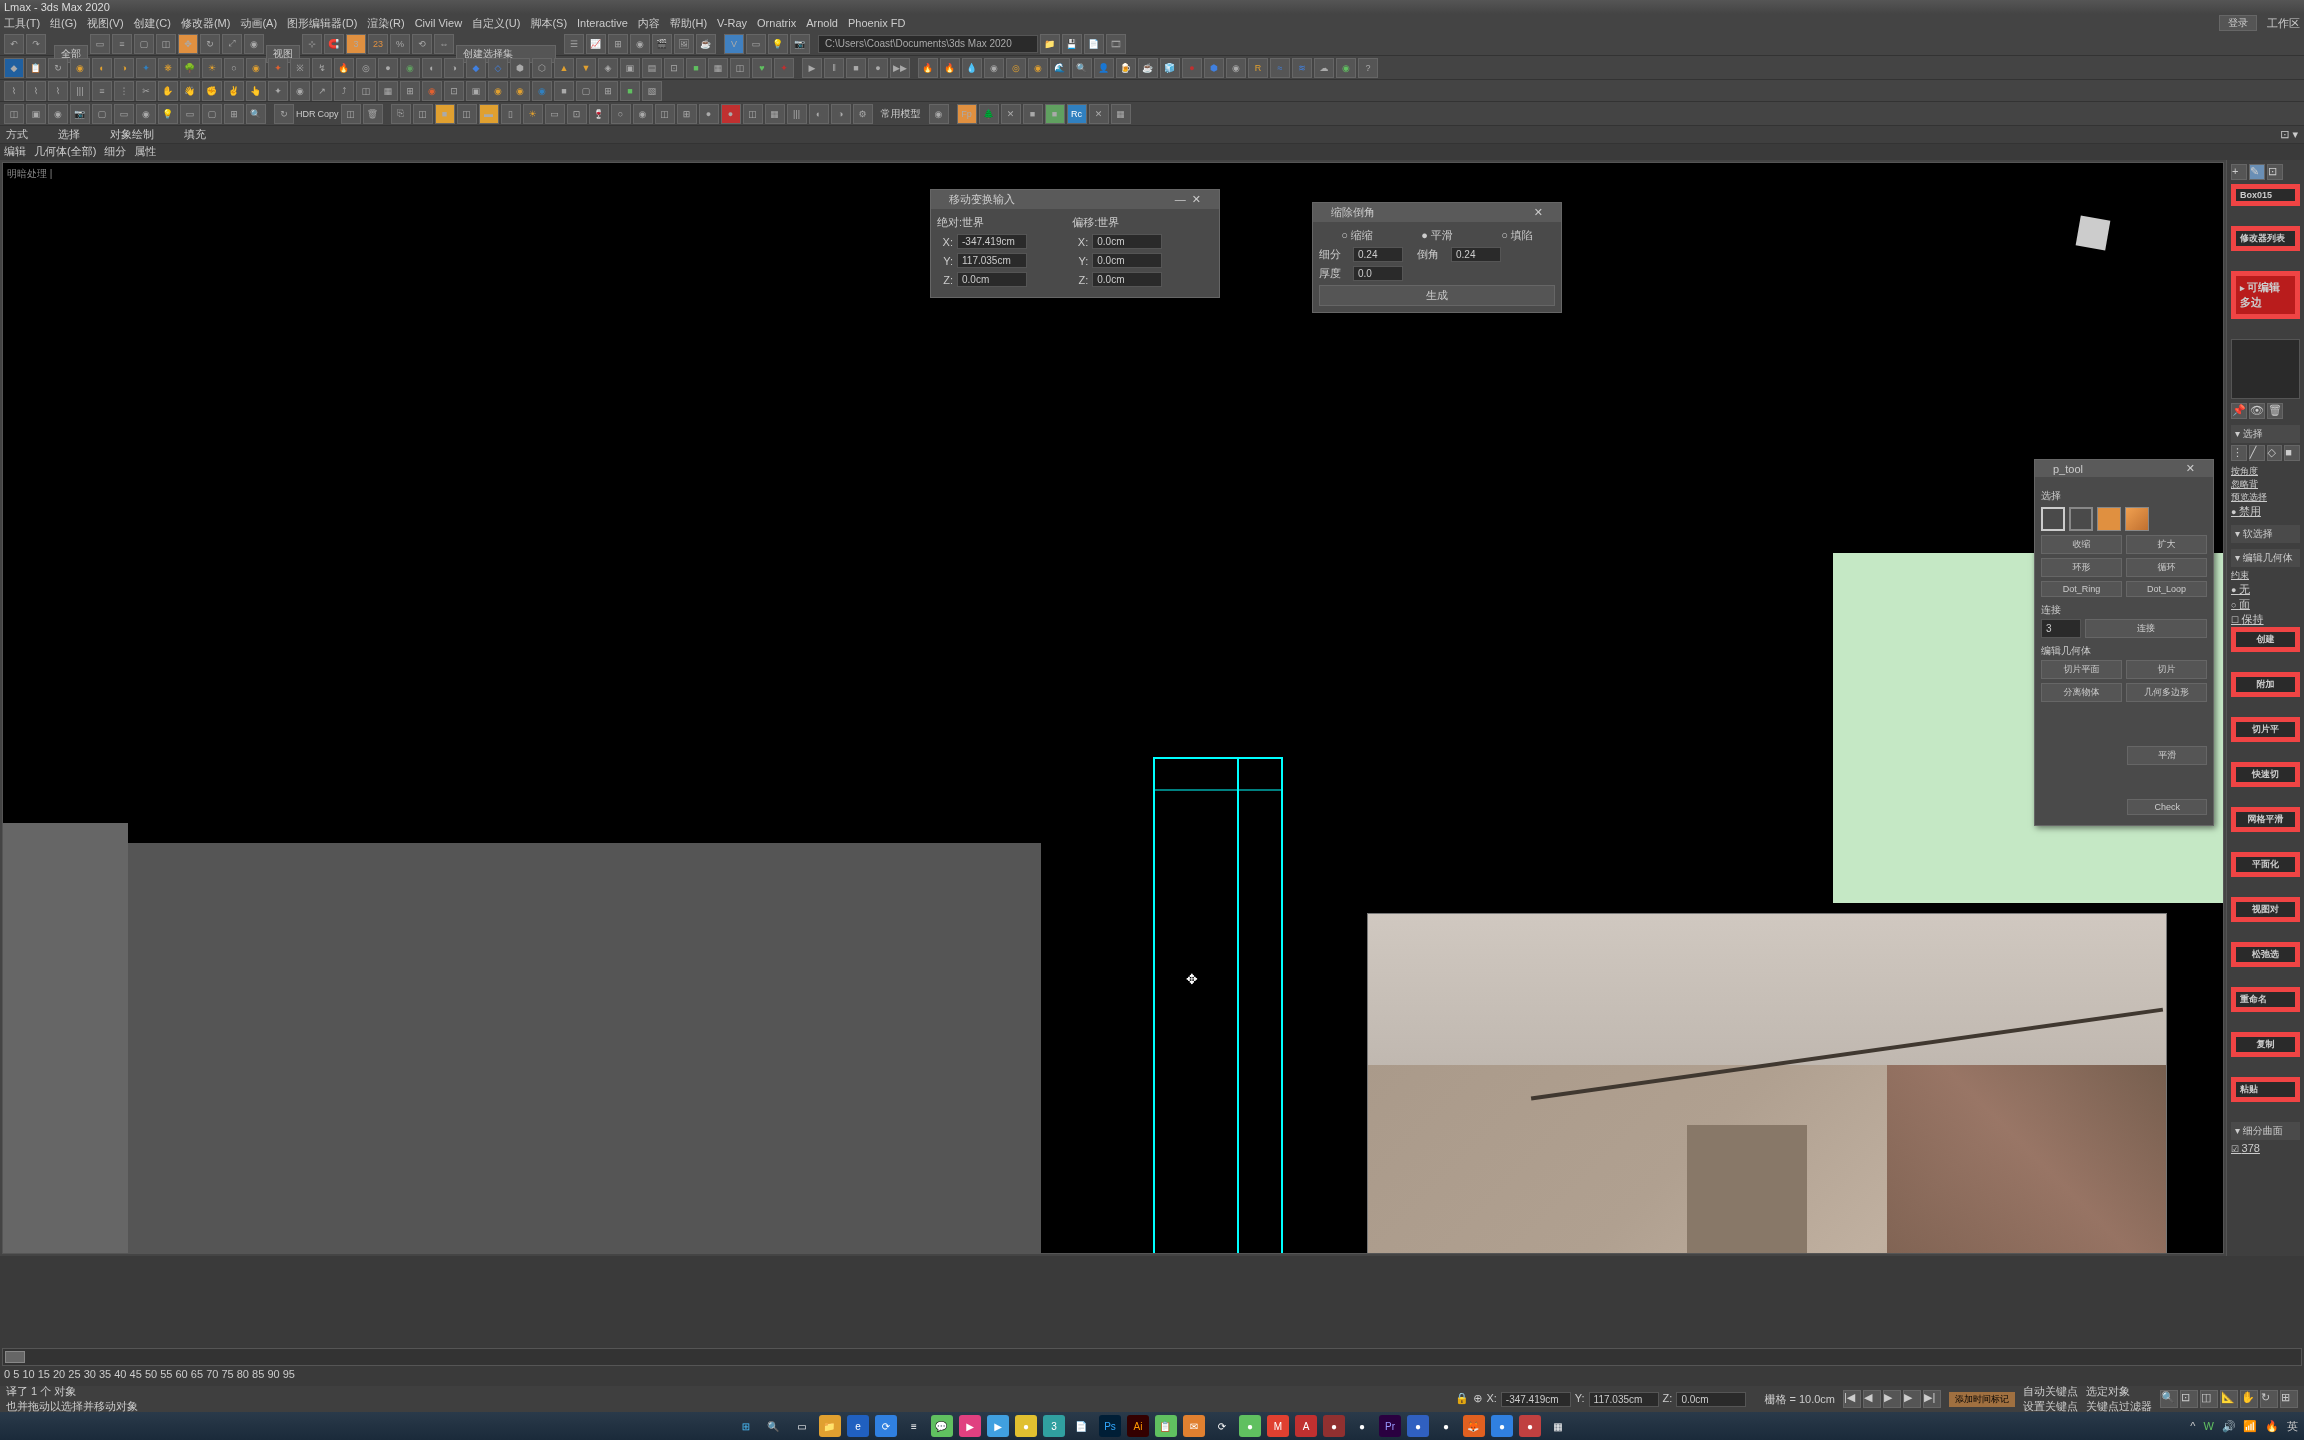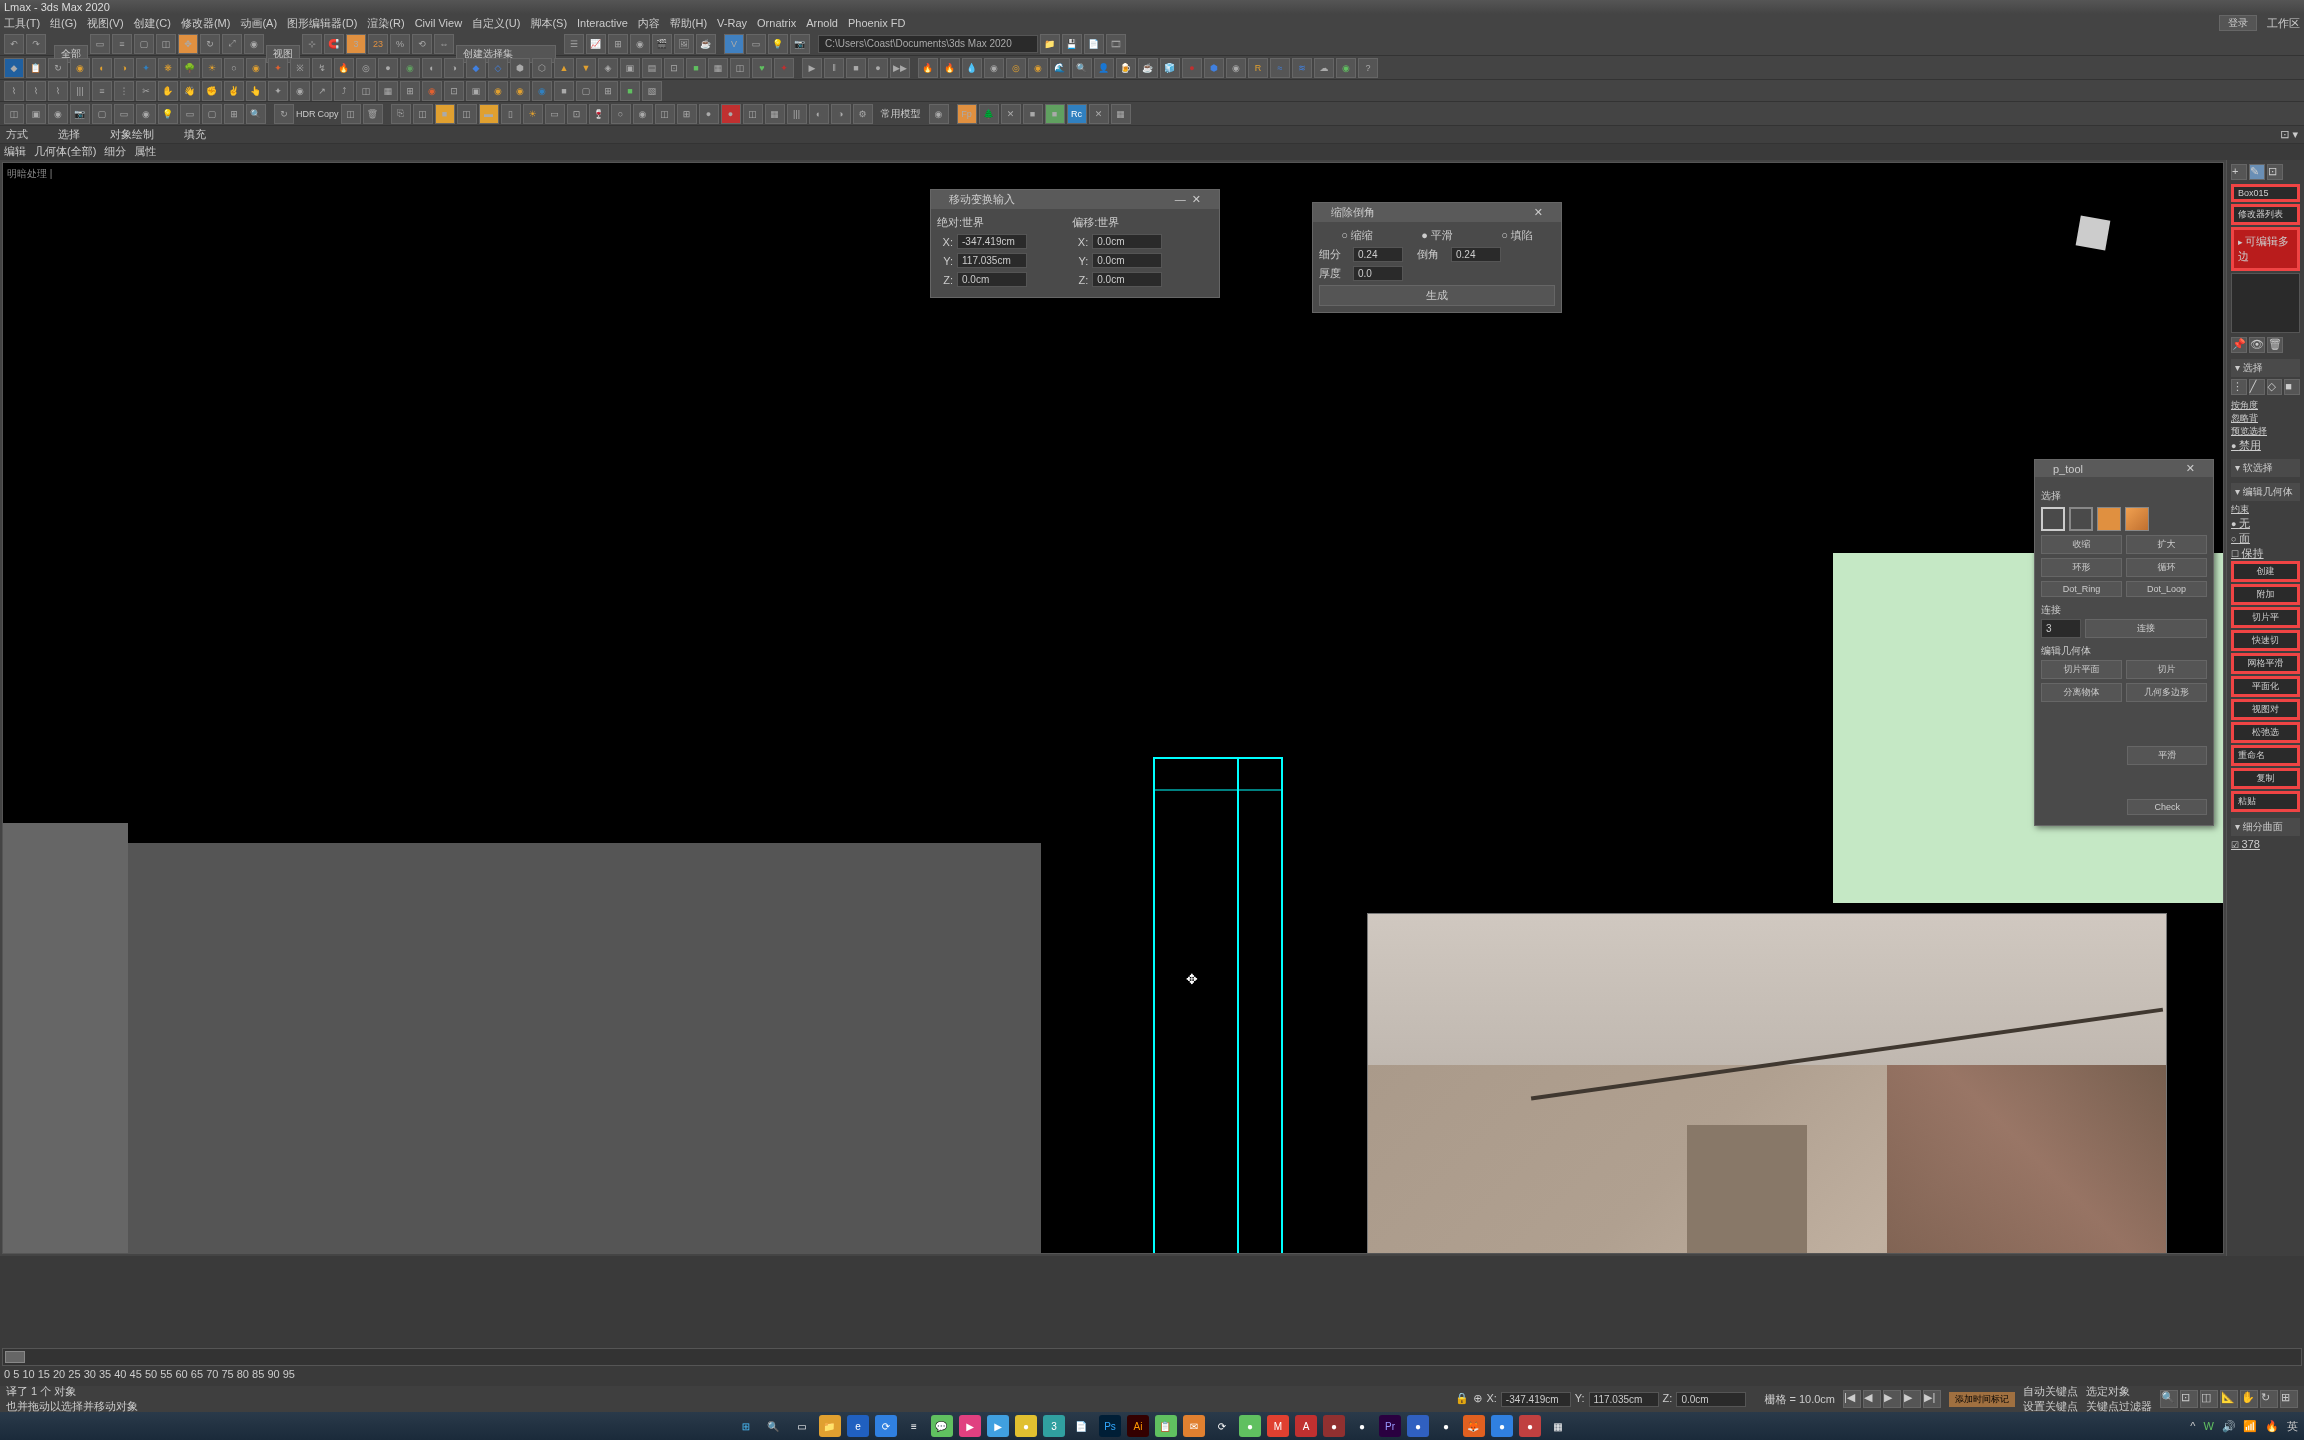--- a/index.html
+++ b/index.html
@@ -50,21 +50,21 @@
 .ref-photo::after { content: ""; position: absolute; left: 40%; top: 35%; bottom: 0; width: 15%; background: #887868; }
 .ref-photo .ceiling { position: absolute; top: 0; left: 0; right: 0; height: 25%; background: linear-gradient(#d0c8c0, #c0b8b0); }
 .ref-photo .edge { position: absolute; top: 23%; left: 20%; right: 0; height: 4px; background: #403830; transform: rotate(-8deg); }
 
 .cursor-move { position: absolute; left: 1183px; top: 808px; color: #fff; font-size: 14px; }
 
 
 .right-panel { width: 78px; background: #3f3f3f; border-left: 1px solid #555; padding: 4px; font-size: 10px; }
 .right-panel .tabs { display: flex; gap: 2px; margin-bottom: 4px; }
 .right-panel .tab { width: 16px; height: 16px; background: #555; border: 1px solid #666; }
-.right-panel .field { background: #2a2a2a; border: 3px solid #ef4444; padding: 1px 4px; margin-bottom: 2px; font-size: 9px; }
+.right-panel .field { background: #2a2a2a; border: 5px solid #ef4444; padding: 1px 4px; margin-bottom: 20px; font-size: 9px; font-weight: bold; }
 .right-panel .section-head { background: #4a4a4a; padding: 2px 4px; margin: 6px 0 2px; font-size: 10px; cursor: pointer; }
 .right-panel .section-head::before { content: "▸ "; }
 .right-panel .section-head.open::before { content: "▾ "; }
 .right-panel label { font-size: 9px; display: block; text-decoration: underline; }
 
 
 .dialog { position: absolute; background: #4a4a4a; border: 1px solid #666; box-shadow: 2px 2px 6px rgba(0,0,0,0.5); }
 .dialog .dlg-title { background: #5a5a5a; padding: 2px 18px; font-size: 10px; display: flex; justify-content: space-between; align-items: center; }
 .dialog .dlg-title .close { cursor: pointer; }
 .dialog .dlg-body { padding: 6px; font-size: 10px; }

